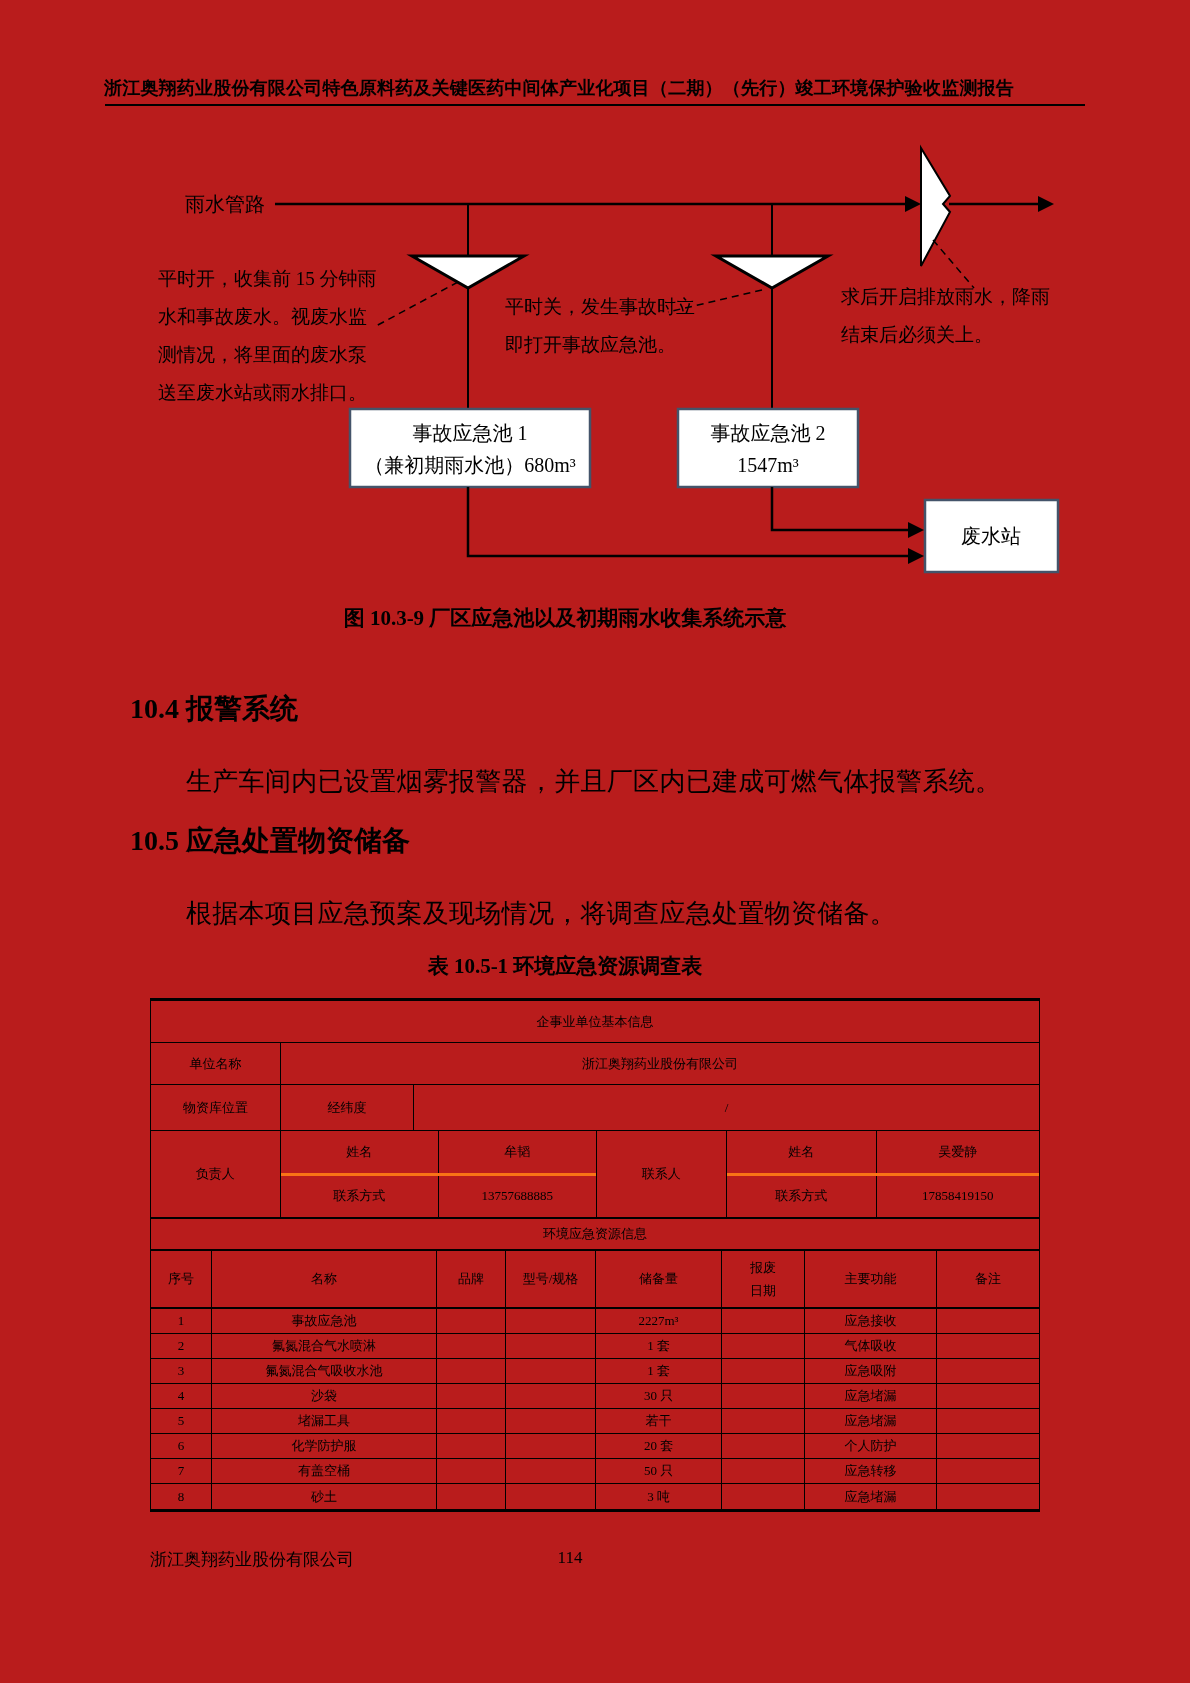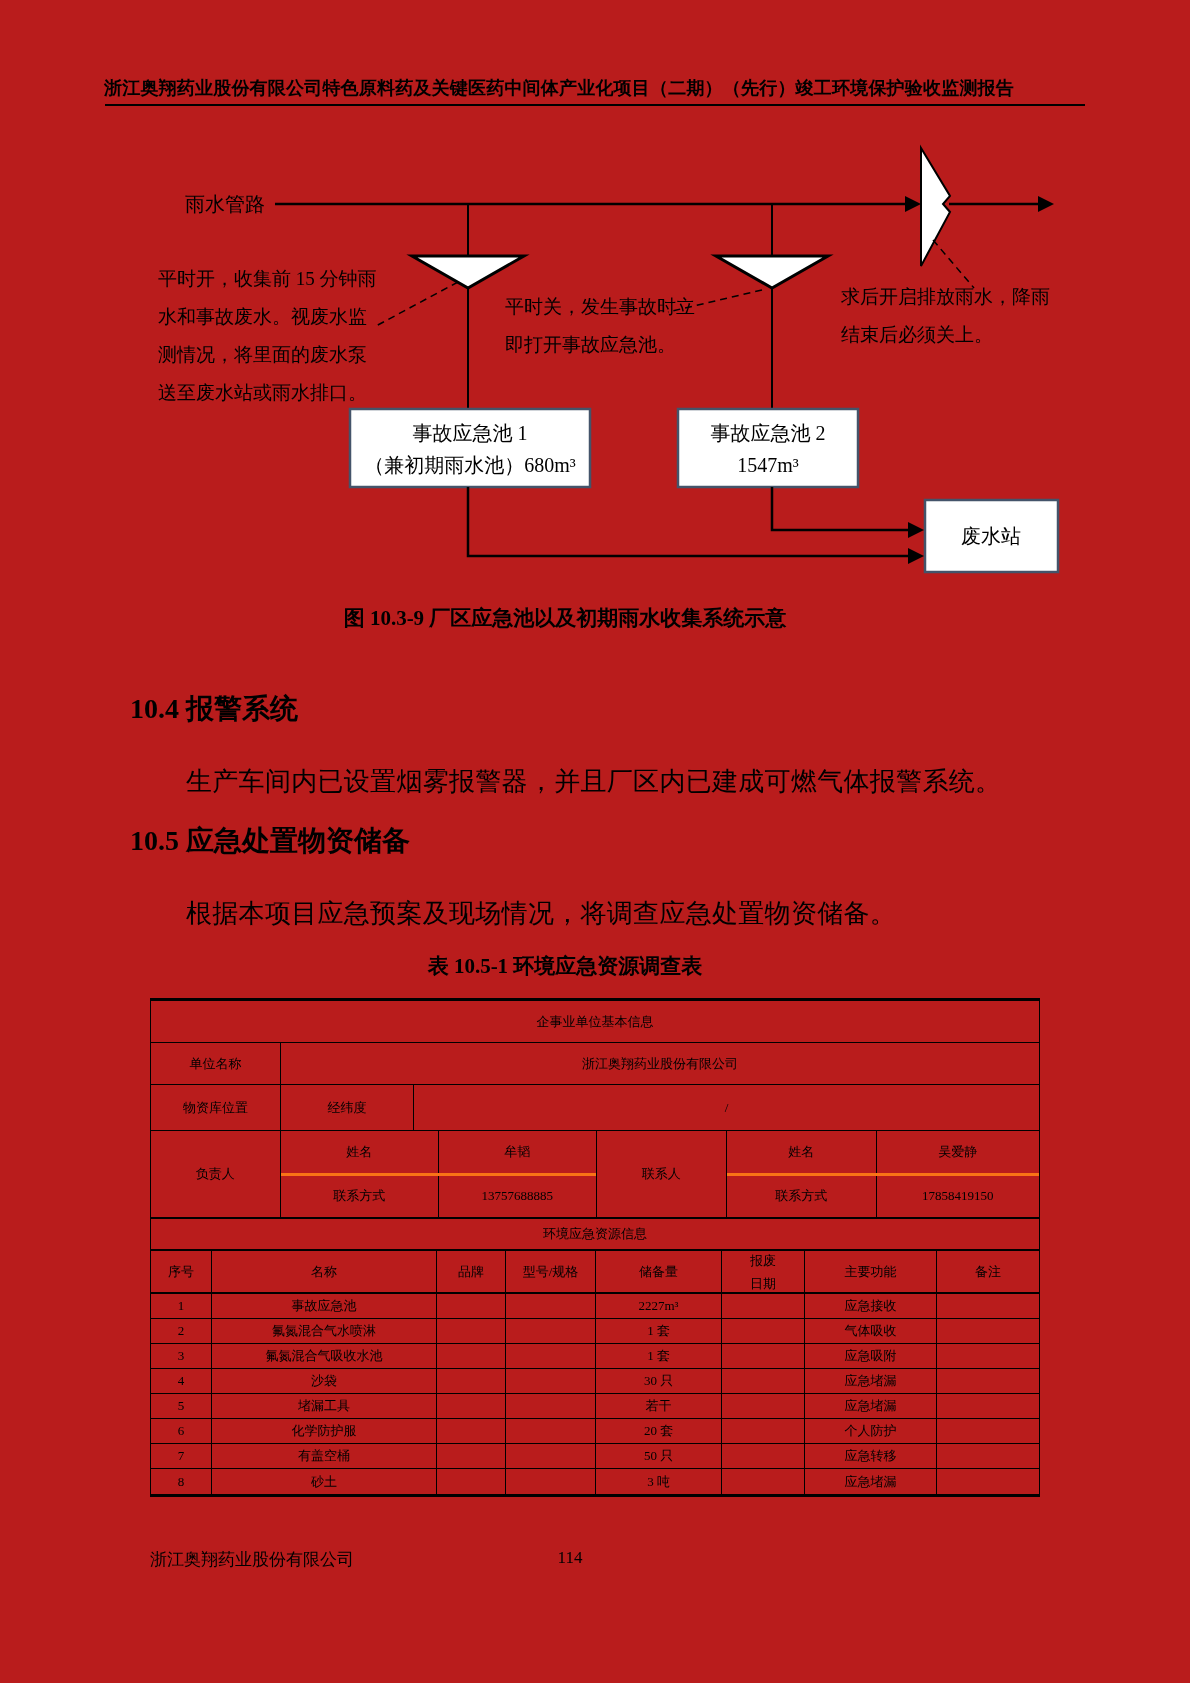--- a/index.html
+++ b/index.html
@@ -167,21 +167,21 @@
           <div class="cell w150 bR">联系方式</div>
           <div class="cell grow">17858419150</div>
         </div>
       </div>
     </div>
 
     <div class="trow bB2" style="height:32px">
       <div class="cell full">环境应急资源信息</div>
     </div>
 
-    <div class="trow bB2" style="height:43px">
+    <div class="trow bB2" style="height:58px">
       <div class="cell w61 bR">序号</div>
       <div class="cell w225 bR">名称</div>
       <div class="cell w69 bR">品牌</div>
       <div class="cell w90 bR">型号/规格</div>
       <div class="cell w126 bR">储备量</div>
       <div class="cell w83 bR hdr2line">
         <div>
           <div>报废</div>
           <div>日期</div>
         </div>

